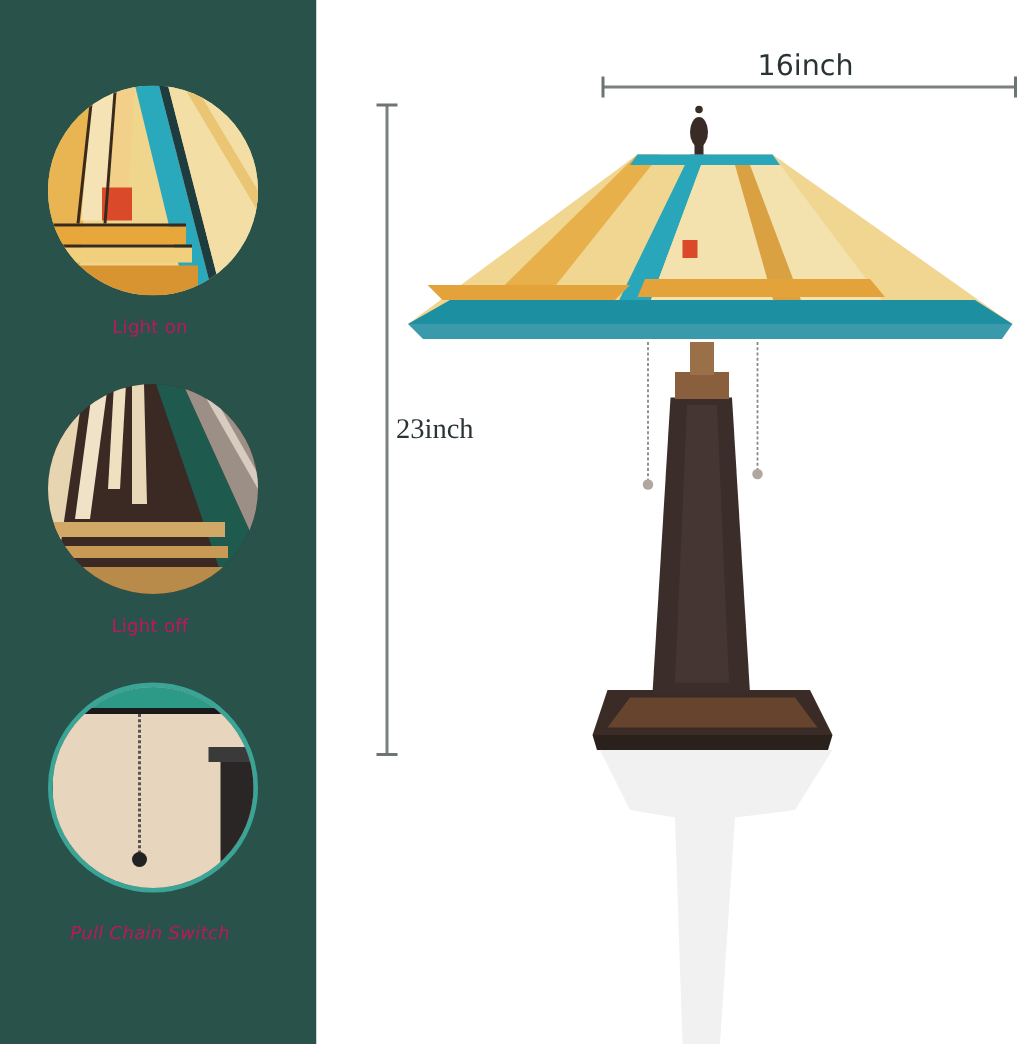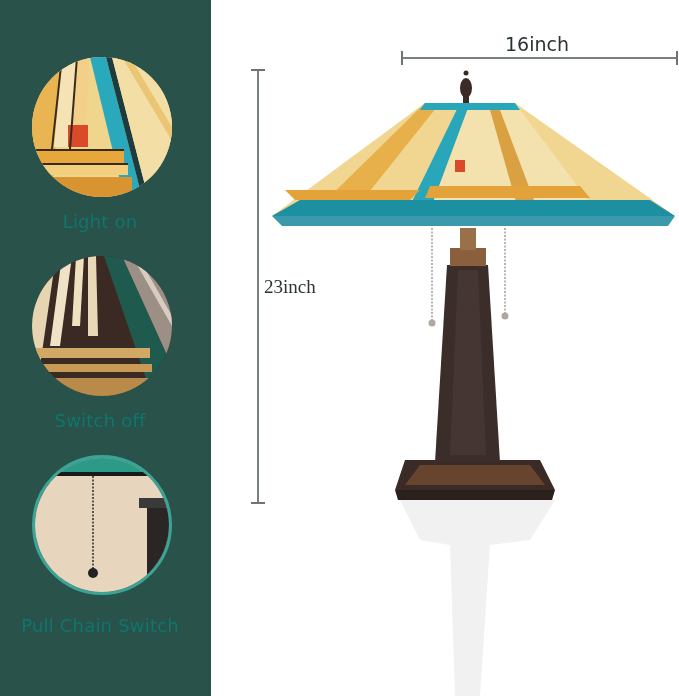--- a/index.html
+++ b/index.html
@@ -12,21 +12,21 @@
   }
   .feature {
     position: absolute; left: 0; width: 211px; text-align: center;
   }
   .feature .thumb {
     position: absolute; left: 32px; width: 140px; height: 140px;
     border-radius: 50%; overflow: hidden;
   }
   .feature .label {
     position: absolute; left: 0; width: 200px; text-align: center;
-    color: #0f766e; font-size: 18px; letter-spacing: 0.2px;
+    color: #be185d; font-size: 12px; letter-spacing: 0.2px;
   }
 
   .main { position: absolute; left: 211px; top: 0; width: 468px; height: 696px; background: #fff; }
 
   .dim-line-v { position: absolute; left: 257px; top: 70px; width: 2px; height: 433px; background: #7a7f80; }
   .dim-cap-v-top { position: absolute; left: 251px; top: 69px; width: 14px; height: 2px; background: #6e7374; }
   .dim-cap-v-bot { position: absolute; left: 251px; top: 502px; width: 14px; height: 2px; background: #6e7374; }
   .dim-line-h { position: absolute; left: 402px; top: 57px; width: 275px; height: 2px; background: #7a7f80; }
   .dim-cap-h-l { position: absolute; left: 401px; top: 51px; width: 2px; height: 14px; background: #6e7374; }
   .dim-cap-h-r { position: absolute; left: 676px; top: 51px; width: 2px; height: 14px; background: #6e7374; }
@@ -74,24 +74,24 @@
       <polygon points="44,0 52,0 48,70 40,70" fill="#efe0c0"></polygon>
       <polygon points="56,0 64,0 66,80 56,80" fill="#e9d8b8"></polygon>
       <polygon points="72,0 90,0 140,110 140,140 120,140" fill="#1f5a4e"></polygon>
       <polygon points="90,0 140,0 140,110" fill="#9c8f86"></polygon>
       <polygon points="100,0 106,0 140,60 140,70" fill="#d8ccc0"></polygon>
       <rect x="0" y="92" width="118" height="10" fill="#d2a866"></rect>
       <rect x="0" y="108" width="120" height="8" fill="#c99a55"></rect>
       <rect x="0" y="122" width="126" height="18" fill="#b98b4a"></rect>
     </svg>
   </div>
-  <div class="label" style="top:170px;">Switch off</div>
+  <div class="label" style="top:170px;">Light off</div>
 </div>
 
-<div class="feature" style="top:450px;height:246px;">
+<div class="feature" style="top:450px;height:246px;font-style:italic;">
   <div class="thumb" style="top:5px;border:3px solid #3aa596;">
     <svg width="134" height="134" viewBox="0 0 134 134">
       <rect width="134" height="134" fill="#e7d6bd"></rect>
       <rect x="0" y="0" width="134" height="14" fill="#2c9a86"></rect>
       <rect x="0" y="14" width="134" height="4" fill="#1a1a1a"></rect>
       <line x1="58" y1="18" x2="58" y2="112" stroke="#555" stroke-width="2" stroke-dasharray="2,1.5"></line>
       <circle cx="58" cy="115" r="5" fill="#222"></circle>
       <rect x="104" y="40" width="30" height="10" fill="#3a3a3a"></rect>
       <rect x="112" y="50" width="22" height="84" fill="#2a2626"></rect>
     </svg>

